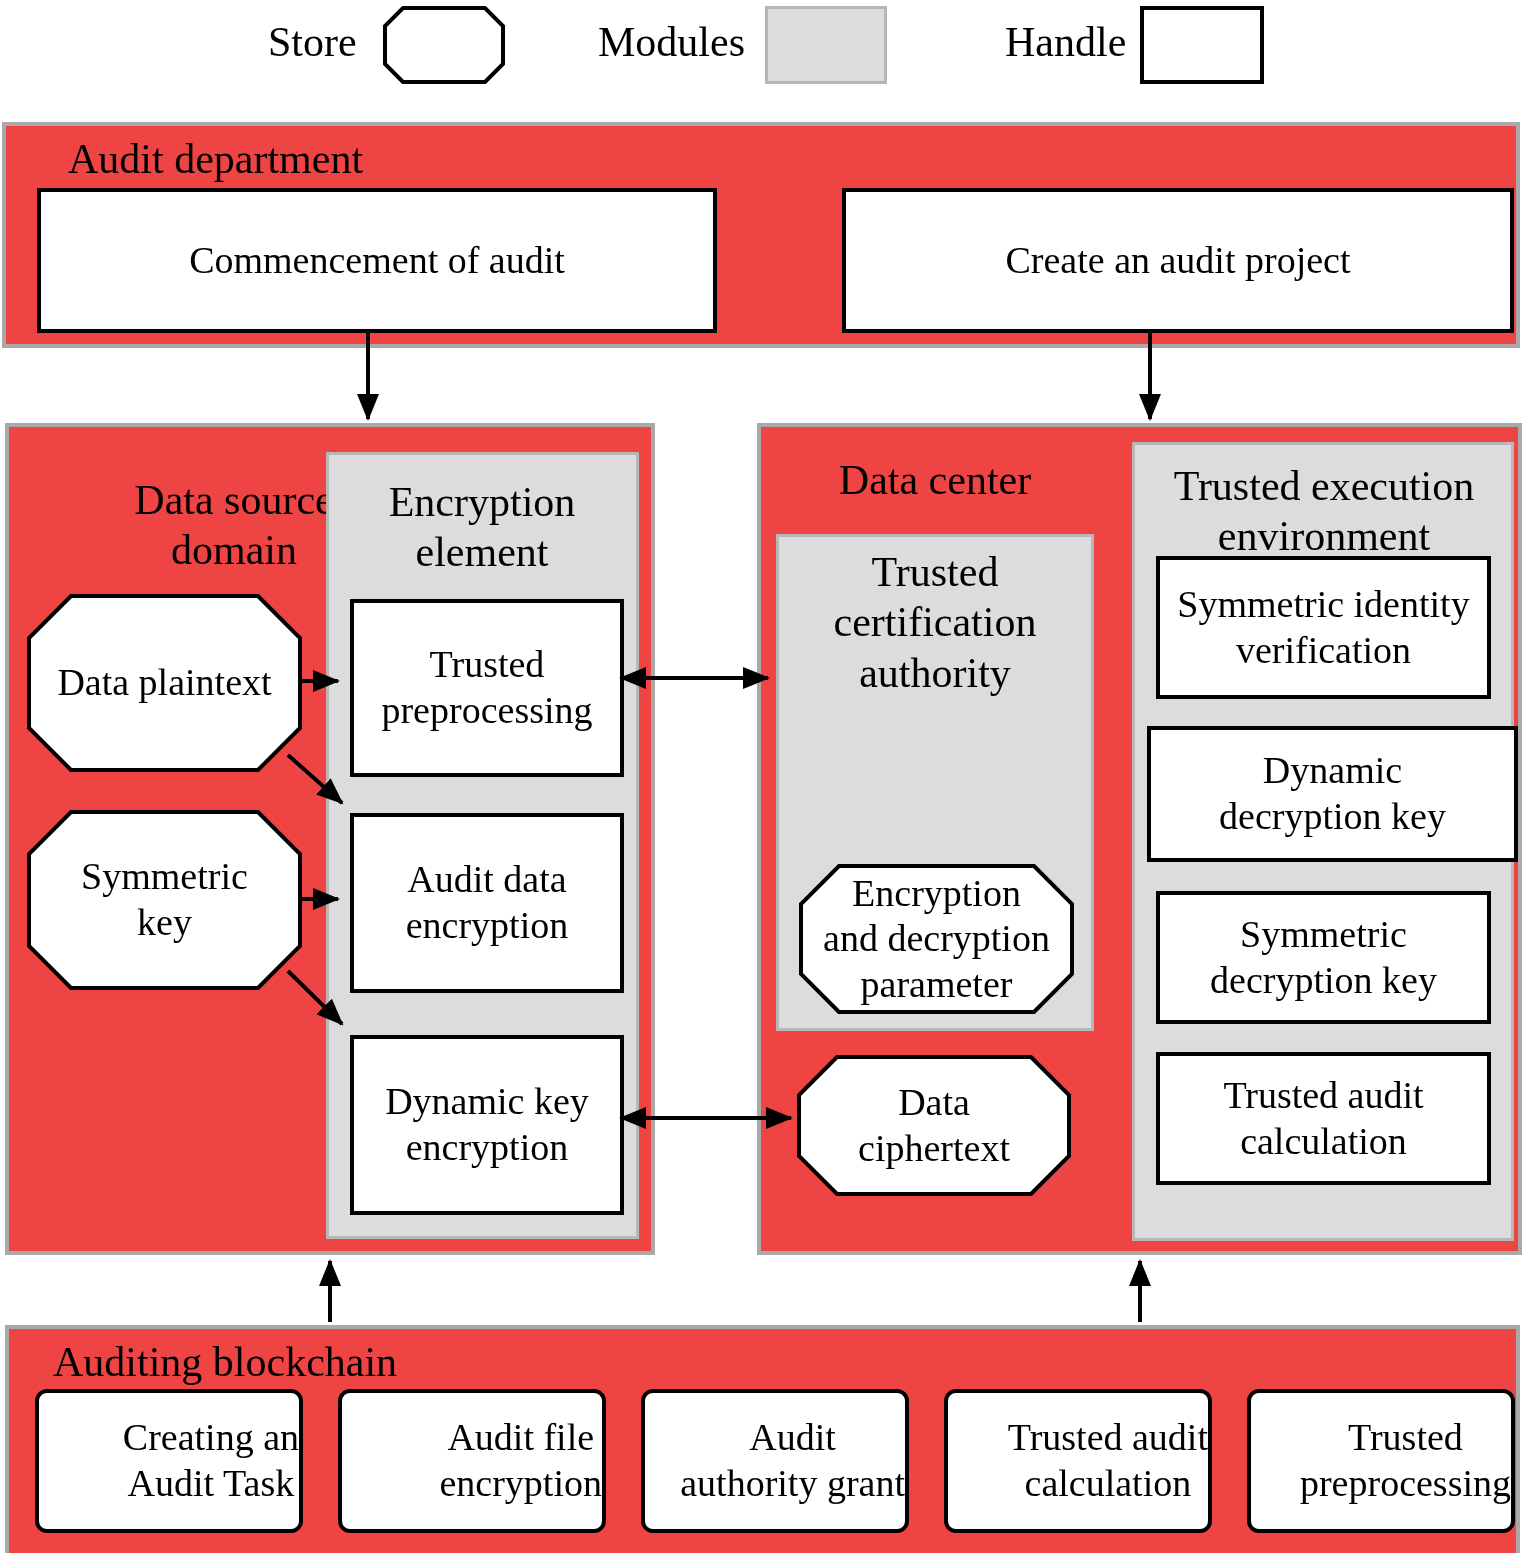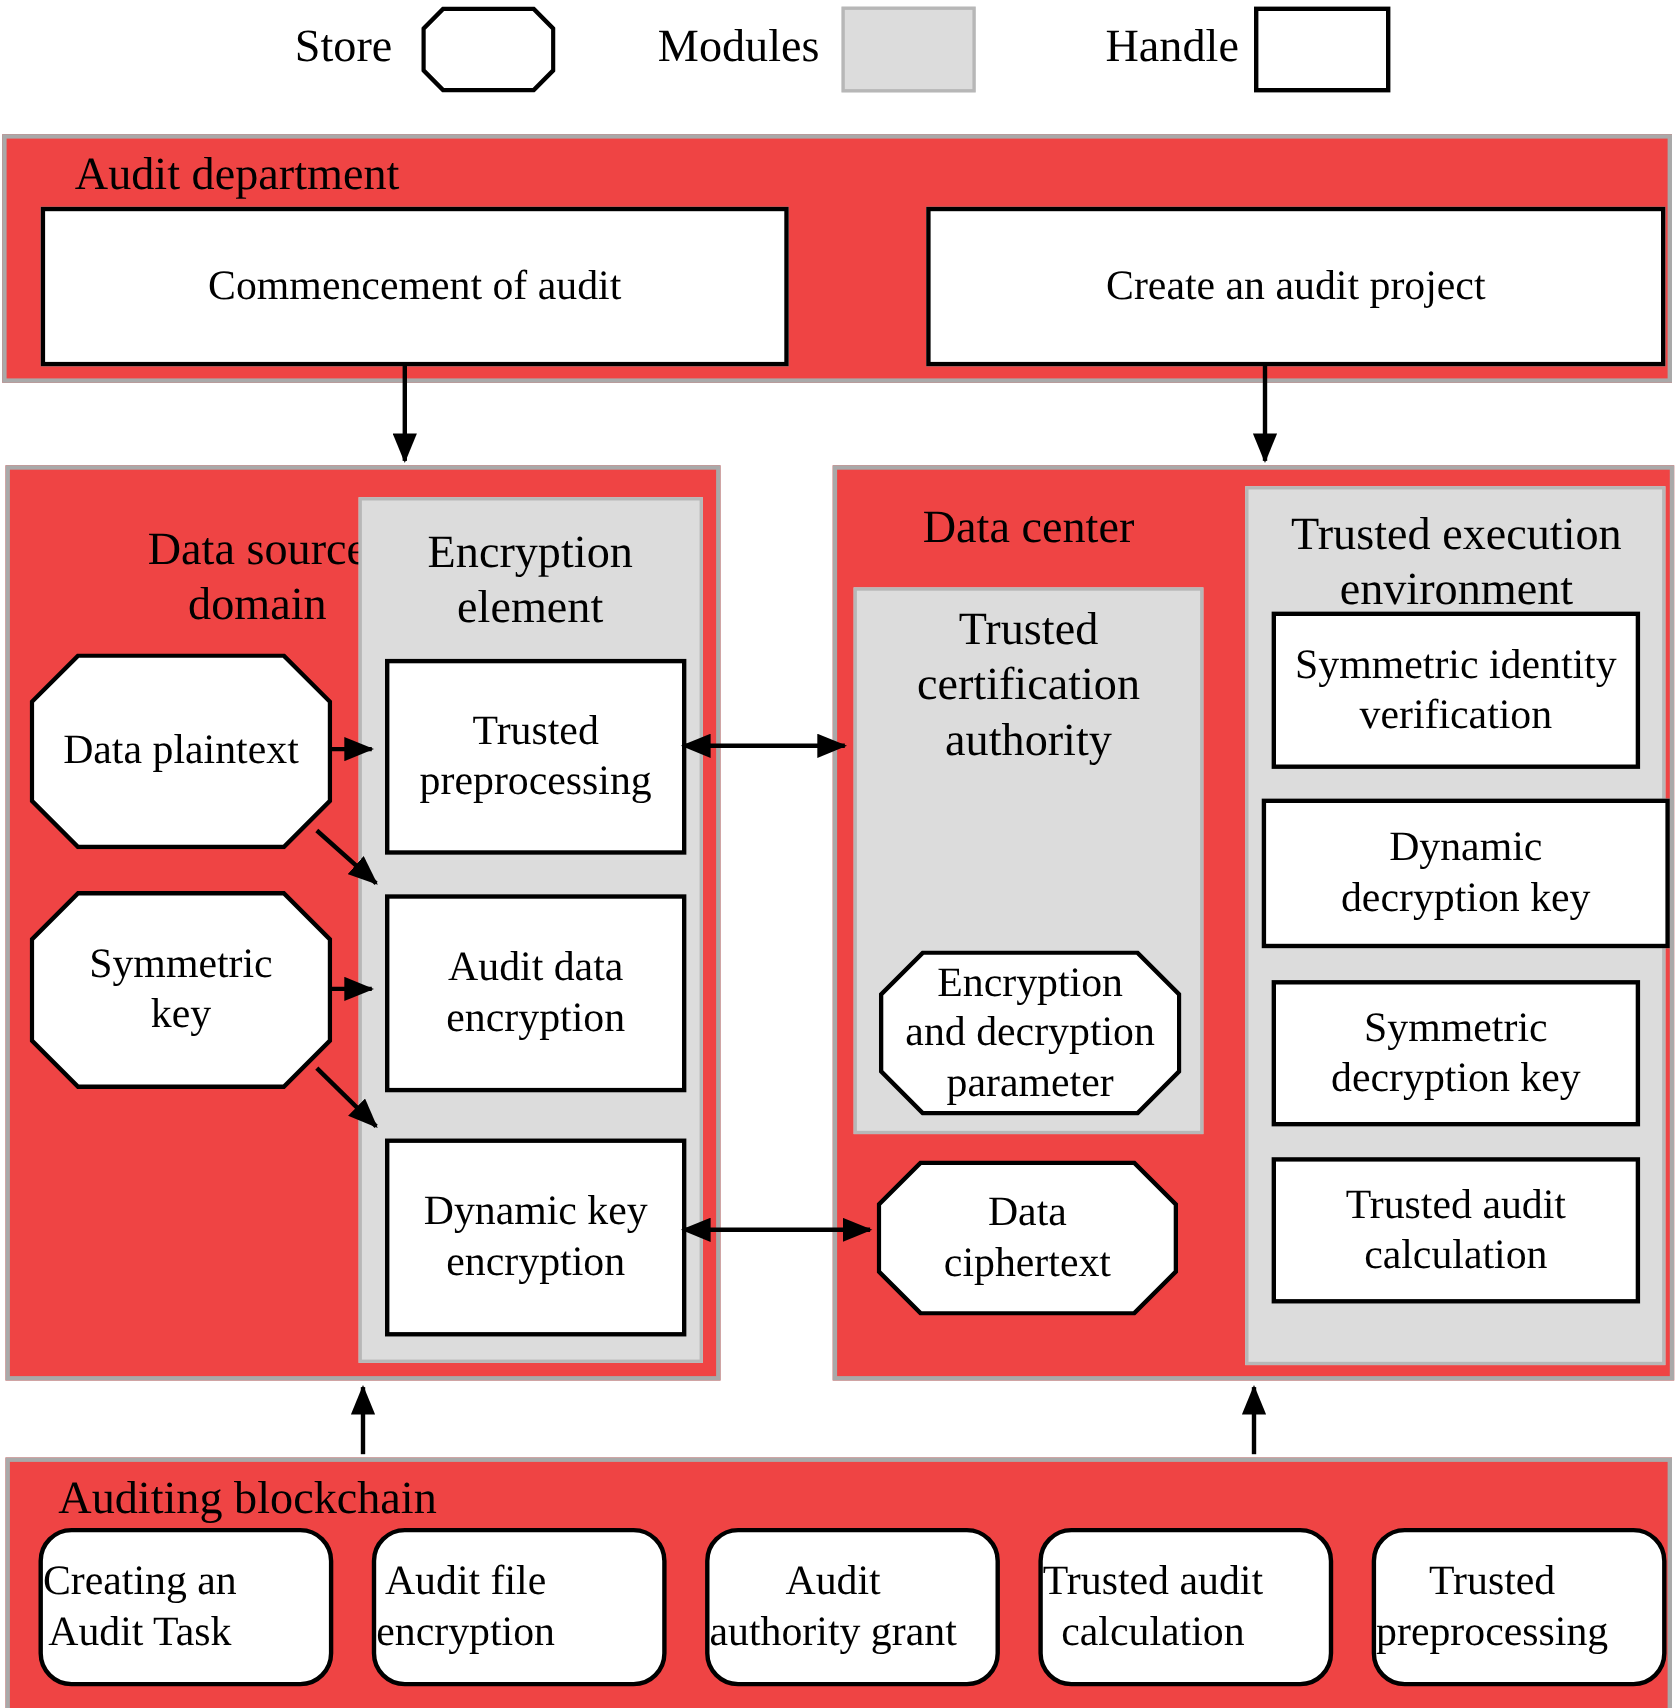--- a/index.html
+++ b/index.html
@@ -2,22 +2,22 @@
 <html><head>
 <meta charset="utf-8">
 <style>
   html,body{margin:0;padding:0;background:#ffffff;}
   .canvas{position:relative;width:1527px;height:1553px;background:#ffffff;overflow:hidden;
           font-family:"Liberation Serif","DejaVu Serif",serif;color:#000;}
   .container{position:absolute;background:#ef4444;border:4px solid #a9a9a9;box-sizing:border-box;}
   .module{position:absolute;background:#dcdcdc;border:3px solid #b7b7b7;box-sizing:border-box;}
   .hbox{position:absolute;background:#ffffff;border:4px solid #000000;box-sizing:border-box;
         display:flex;align-items:center;justify-content:center;}
-  .sbox{position:absolute;background:#ffffff;border:4px solid #000000;border-radius:30px;box-sizing:border-box;
-        display:flex;align-items:center;justify-content:flex-start;}
+  .sbox{position:absolute;background:#ffffff;border:4px solid #000000;border-radius:12px;box-sizing:border-box;
+        display:flex;align-items:center;justify-content:flex-end;}
   .octagon{position:absolute;border-radius:26px;}
   .oct-svg{position:absolute;left:0;top:0;}
   .oct-svg polygon{fill:#ffffff;stroke:#000000;stroke-width:4;}
   .octagon .label{position:absolute;left:0;top:0;right:0;bottom:0;
         display:flex;align-items:center;justify-content:center;}
   .label{white-space:pre-line;font-size:38px;line-height:1.2;text-align:center;}
   .t{position:absolute;white-space:pre-line;font-size:42px;line-height:1.2;text-align:center;}
   .t-left{text-align:center;}
   .arrows{position:absolute;left:0;top:0;z-index:10;pointer-events:none;}
   .arrows line{stroke:#000000;stroke-width:4;}

